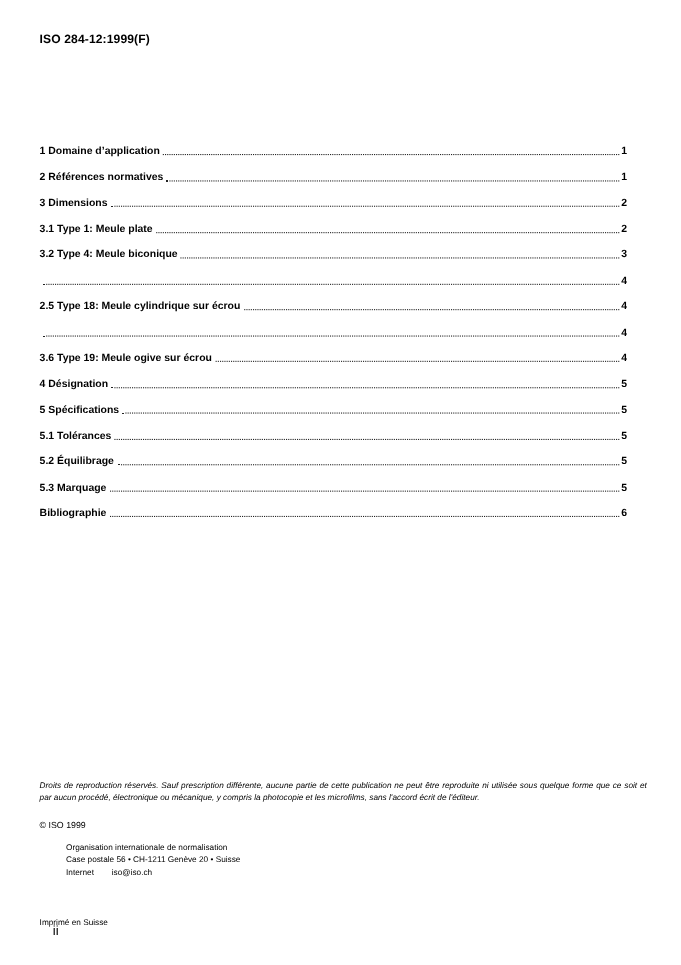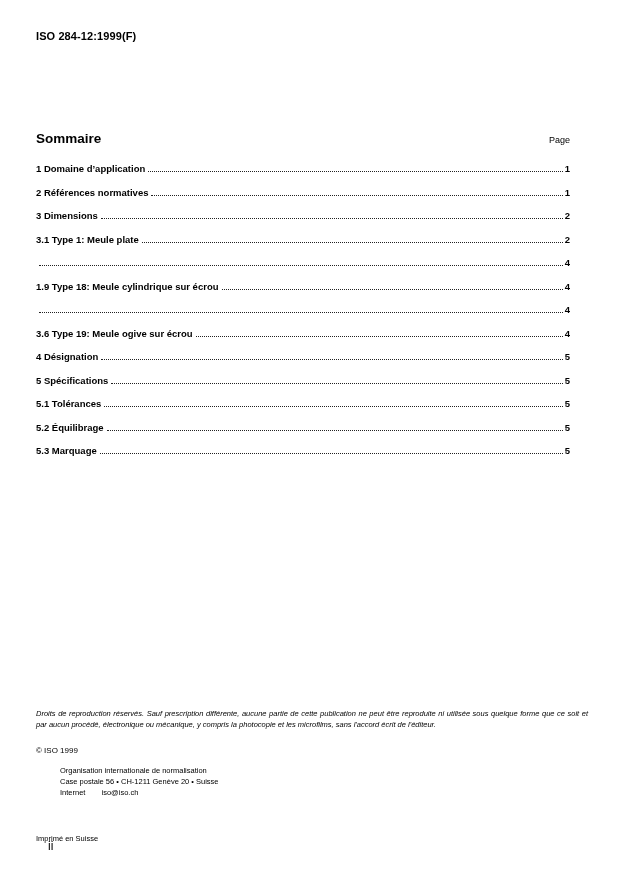--- a/index.html
+++ b/index.html
@@ -104,24 +104,20 @@
   }
 </style>
 </head>
 <body>
 
 <div class="page">
 
   <div class="doc-ref">ISO 284-12:1999(F)</div>
 
   <div class="toc">
-    <div class="toc-header">
-      <span class="toc-title">Sommaire</span>
-      <span class="toc-page-label">Page</span>
-    </div>
 
     <div class="toc-list">
       <div class="toc-row">
         <span class="toc-label">1 Domaine d’application</span>
         <span class="leader"></span>
         <span class="toc-page">1</span>
       </div>
       <div class="toc-row">
         <span class="toc-label">2 Références normatives</span>
         <span class="leader"></span>
@@ -131,25 +127,30 @@
         <span class="toc-label">3 Dimensions</span>
         <span class="leader"></span>
         <span class="toc-page">2</span>
       </div>
       <div class="toc-row">
         <span class="toc-label">3.1 Type 1: Meule plate</span>
         <span class="leader"></span>
         <span class="toc-page">2</span>
       </div>
       <div class="toc-row">
-        <span class="leader"></span>
-        <span class="toc-page">4</span>
-      </div>
-      <div class="toc-row">
-        <span class="toc-label">1.9 Type 18: Meule cylindrique sur écrou</span>
+        <span class="toc-label">3.2 Type 4: Meule biconique</span>
+        <span class="leader"></span>
+        <span class="toc-page">3</span>
+      </div>
+      <div class="toc-row">
+        <span class="leader"></span>
+        <span class="toc-page">4</span>
+      </div>
+      <div class="toc-row">
+        <span class="toc-label">2.5 Type 18: Meule cylindrique sur écrou</span>
         <span class="leader"></span>
         <span class="toc-page">4</span>
       </div>
       <div class="toc-row">
         <span class="leader"></span>
         <span class="toc-page">4</span>
       </div>
       <div class="toc-row">
         <span class="toc-label">3.6 Type 19: Meule ogive sur écrou</span>
         <span class="leader"></span>
@@ -172,20 +173,25 @@
       </div>
       <div class="toc-row">
         <span class="toc-label">5.2 Équilibrage</span>
         <span class="leader"></span>
         <span class="toc-page">5</span>
       </div>
       <div class="toc-row">
         <span class="toc-label">5.3 Marquage</span>
         <span class="leader"></span>
         <span class="toc-page">5</span>
+      </div>
+      <div class="toc-row">
+        <span class="toc-label">Bibliographie</span>
+        <span class="leader"></span>
+        <span class="toc-page">6</span>
       </div>
     </div>
   </div>
 
   <div class="footer">
     <div class="f-copyright">©  ISO 1999</div>
     <div class="f-rights">Droits de reproduction réservés. Sauf prescription différente, aucune partie de cette publication ne peut être reproduite ni utilisée sous quelque forme que ce soit et par aucun procédé, électronique ou mécanique, y compris la photocopie et les microfilms, sans l'accord écrit de l'éditeur.</div>
     <div class="f-org">
       <div>Organisation internationale de normalisation</div>
       <div>Case postale 56 • CH-1211 Genève 20 • Suisse</div>

